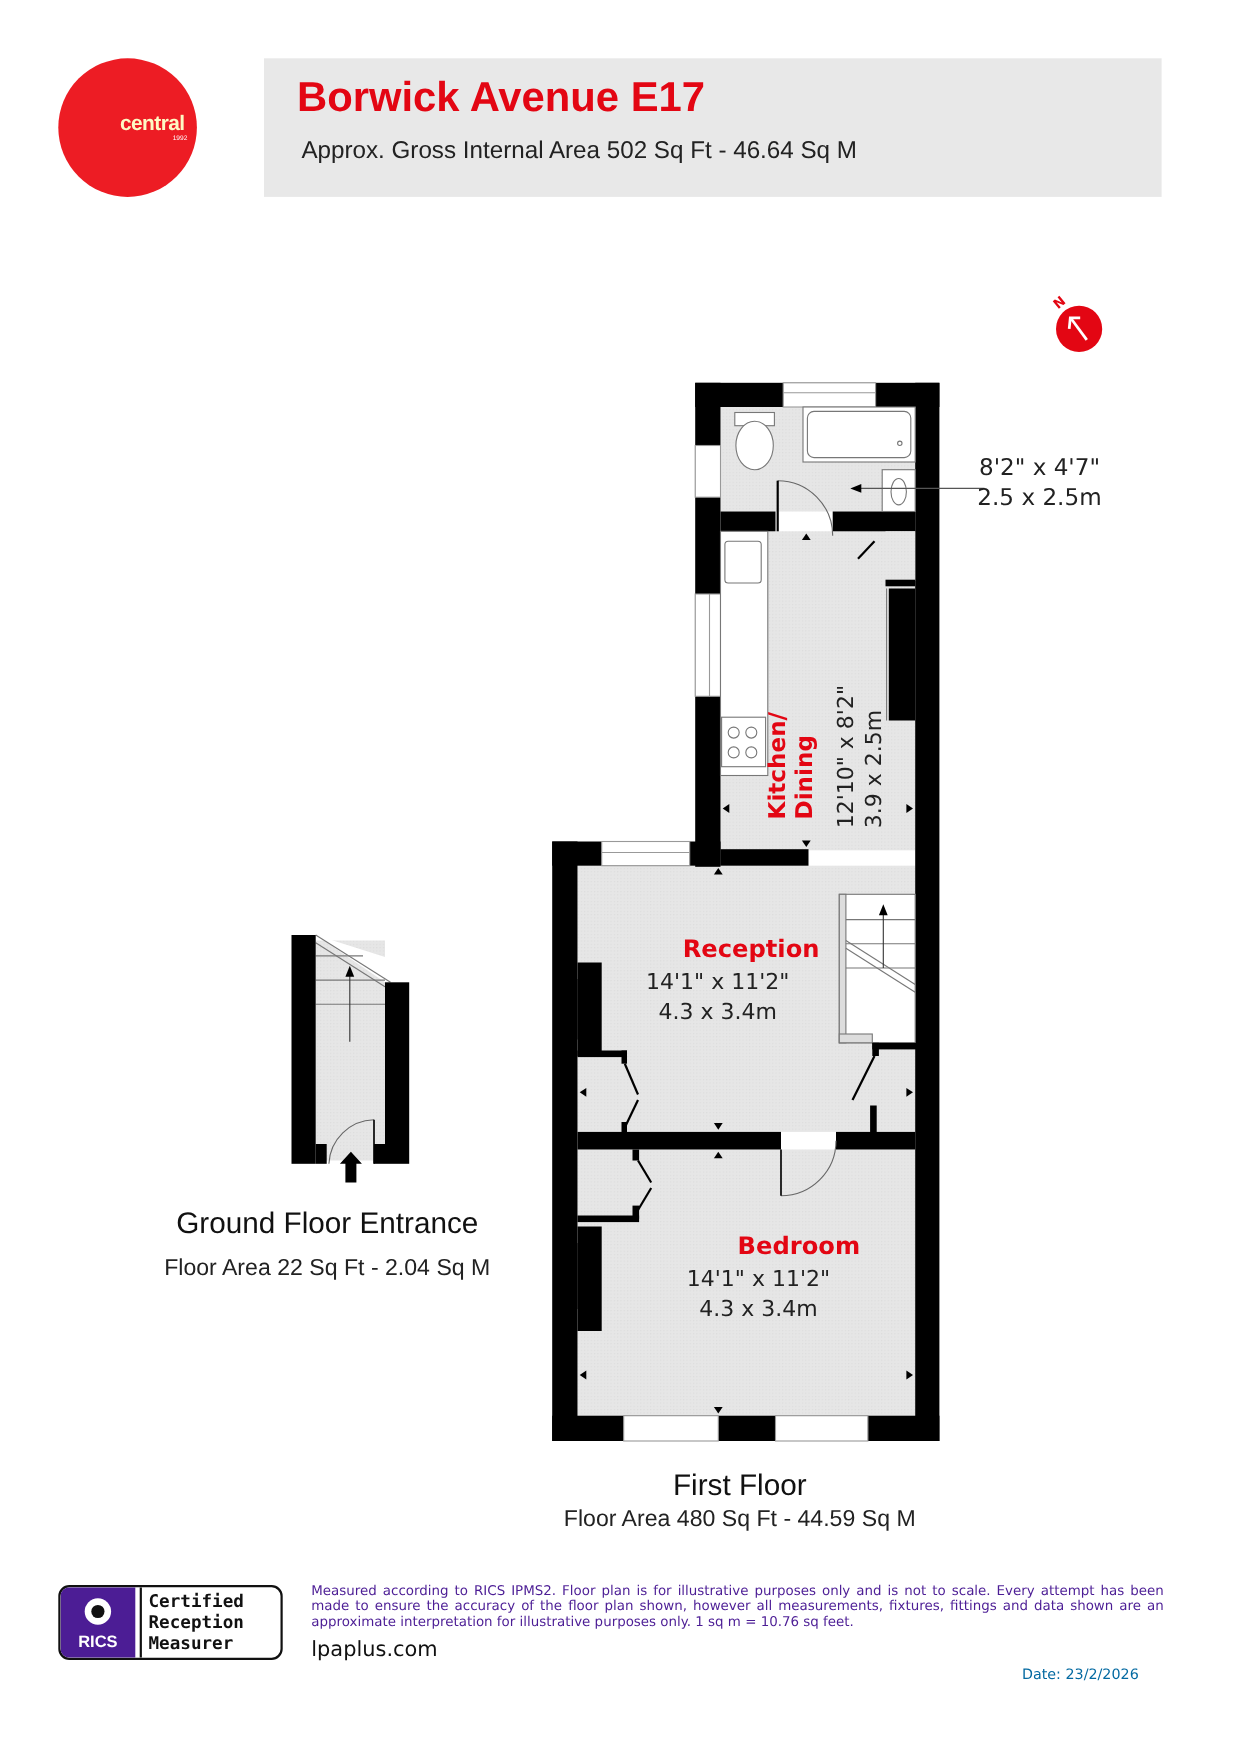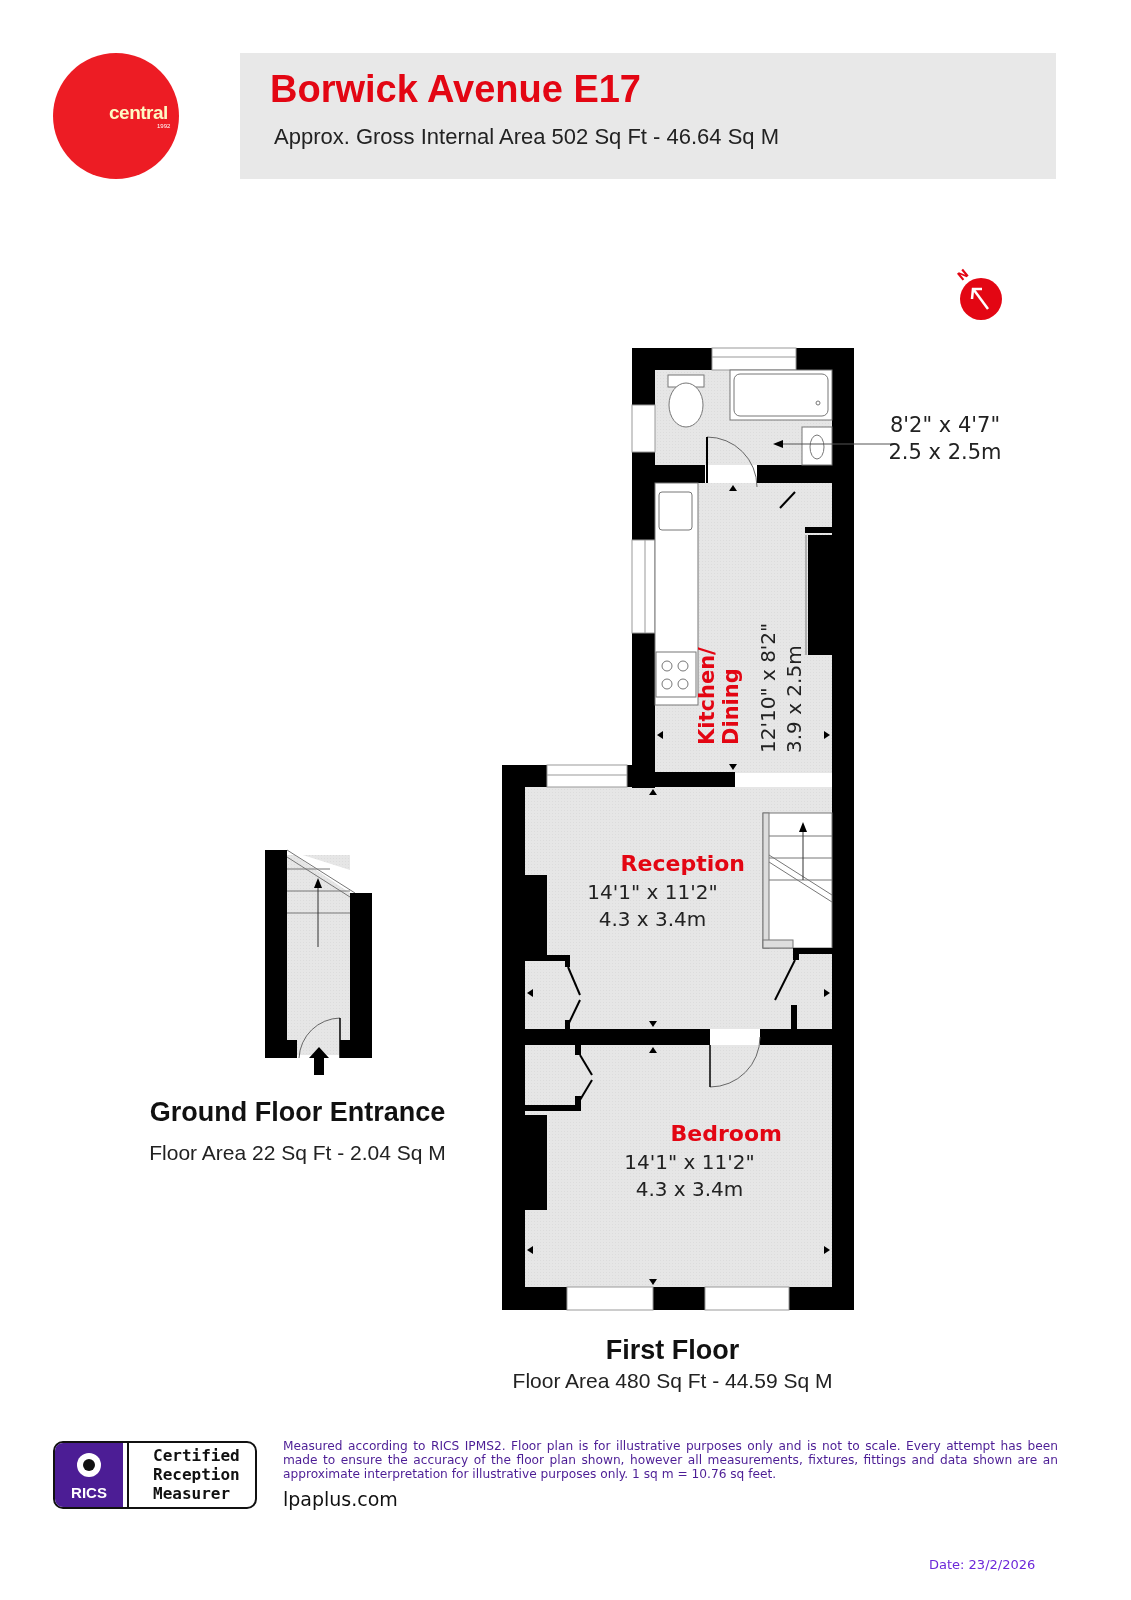--- a/index.html
+++ b/index.html
@@ -7,30 +7,30 @@
   .abs { position: absolute; }
   .logo { left: 53px; top: 53px; width: 126px; height: 126px; border-radius: 50%; background: #ed1c24; }
   .logo .word { position: absolute; left: 56px; top: 49px; color: #fef9c3; font-weight: bold; font-size: 19px; letter-spacing: -0.5px; }
   .logo .year { position: absolute; left: 104px; top: 70px; color: #fff; font-size: 6px; }
   .header-band { left: 240px; top: 53px; width: 816px; height: 126px; background: #e8e8e8; }
   .title { left: 270px; top: 68px; font-size: 38px; font-weight: bold; color: #e30613; white-space: nowrap; text-align: center; }
   .subtitle { left: 274px; top: 124px; font-size: 22px; color: #222; white-space: nowrap; }
   .plan { left: 0; top: 0; }
   .dim { font-family: "DejaVu Sans", sans-serif; color: #222; text-align: center; white-space: nowrap; }
   .room-name { font-family: "DejaVu Sans", sans-serif; font-weight: bold; color: #e30613; text-align: right; white-space: nowrap; }
-  .floor-title { font-weight: bold; font-size: 27px; color: #111; text-align: center; white-space: nowrap; }
+  .floor-title { font-weight: normal; font-size: 27px; color: #111; text-align: center; white-space: nowrap; }
   .floor-area { font-size: 21px; color: #222; text-align: center; white-space: nowrap; }
   .rics-box { left: 53px; top: 1441px; width: 204px; height: 68px; border: 2px solid #111; border-radius: 10px; overflow: hidden; box-sizing: border-box; }
   .rics-left { position: absolute; left: 0; top: 0; width: 68px; height: 100%; background: #4c1d95; }
   .rics-left .rics-word { position: absolute; left: 0; width: 68px; bottom: 6px; color: #fff; font-weight: bold; font-size: 15px; text-align: center; }
   .rics-div { position: absolute; left: 72px; top: 0; width: 2px; height: 100%; background: #111; }
-  .rics-text { position: absolute; left: 98px; top: 3px; font-family: "DejaVu Sans Mono", monospace; font-weight: bold; font-size: 16px; line-height: 19px; color: #111; }
+  .rics-text { position: absolute; left: 80px; top: 3px; font-family: "DejaVu Sans Mono", monospace; font-weight: bold; font-size: 16px; line-height: 19px; color: #111; }
   .disclaimer { left: 283px; top: 1439px; width: 775px; font-family: "DejaVu Sans", sans-serif; font-size: 12.2px; line-height: 14px; color: #4c1d95; text-align: justify; }
   .site { left: 283px; top: 1488px; font-family: "DejaVu Sans", sans-serif; font-size: 19px; color: #111; }
-  .date { left: 929px; top: 1515px; font-family: "DejaVu Sans", sans-serif; font-size: 13px; color: #6d28d9; margin-top: 42px; }
+  .date { left: 929px; top: 1515px; font-family: "DejaVu Sans", sans-serif; font-size: 13px; color: #0369a1; }
 </style>
 </head>
 <body>
 
 <div class="abs logo">
   <span class="word">central</span>
   <span class="year">1992</span>
 </div>
 
 <div class="abs header-band"></div>

